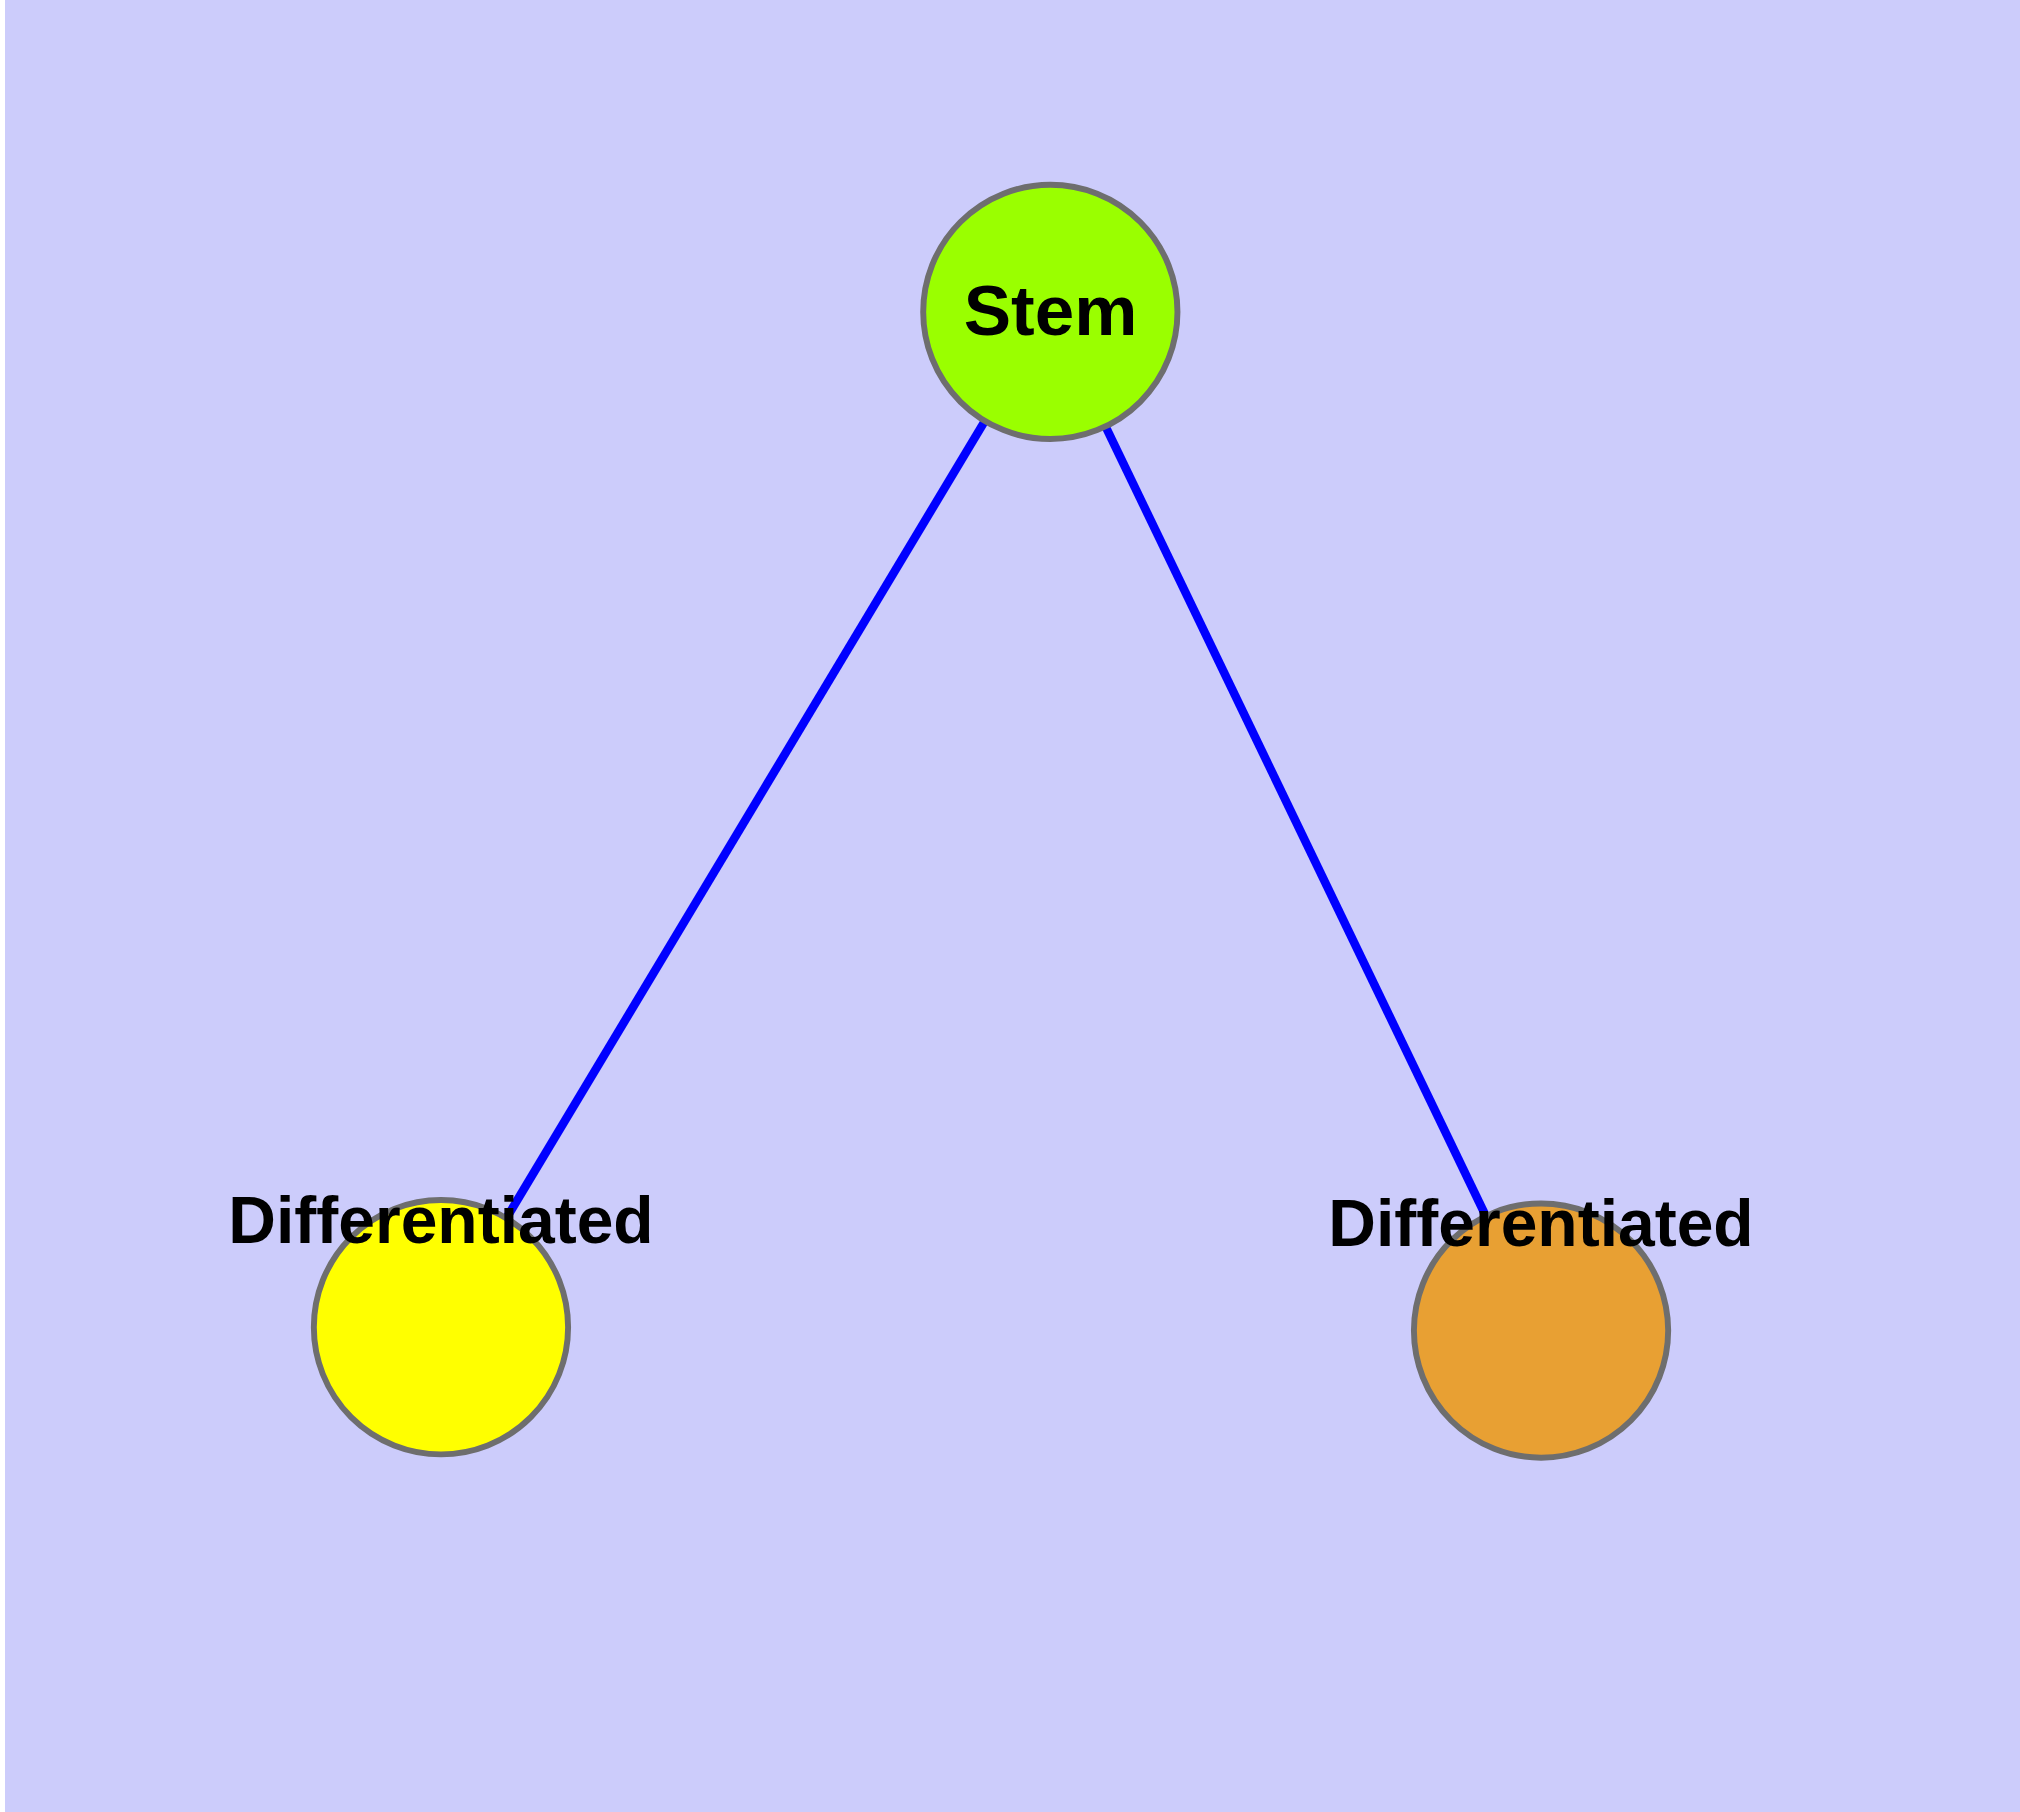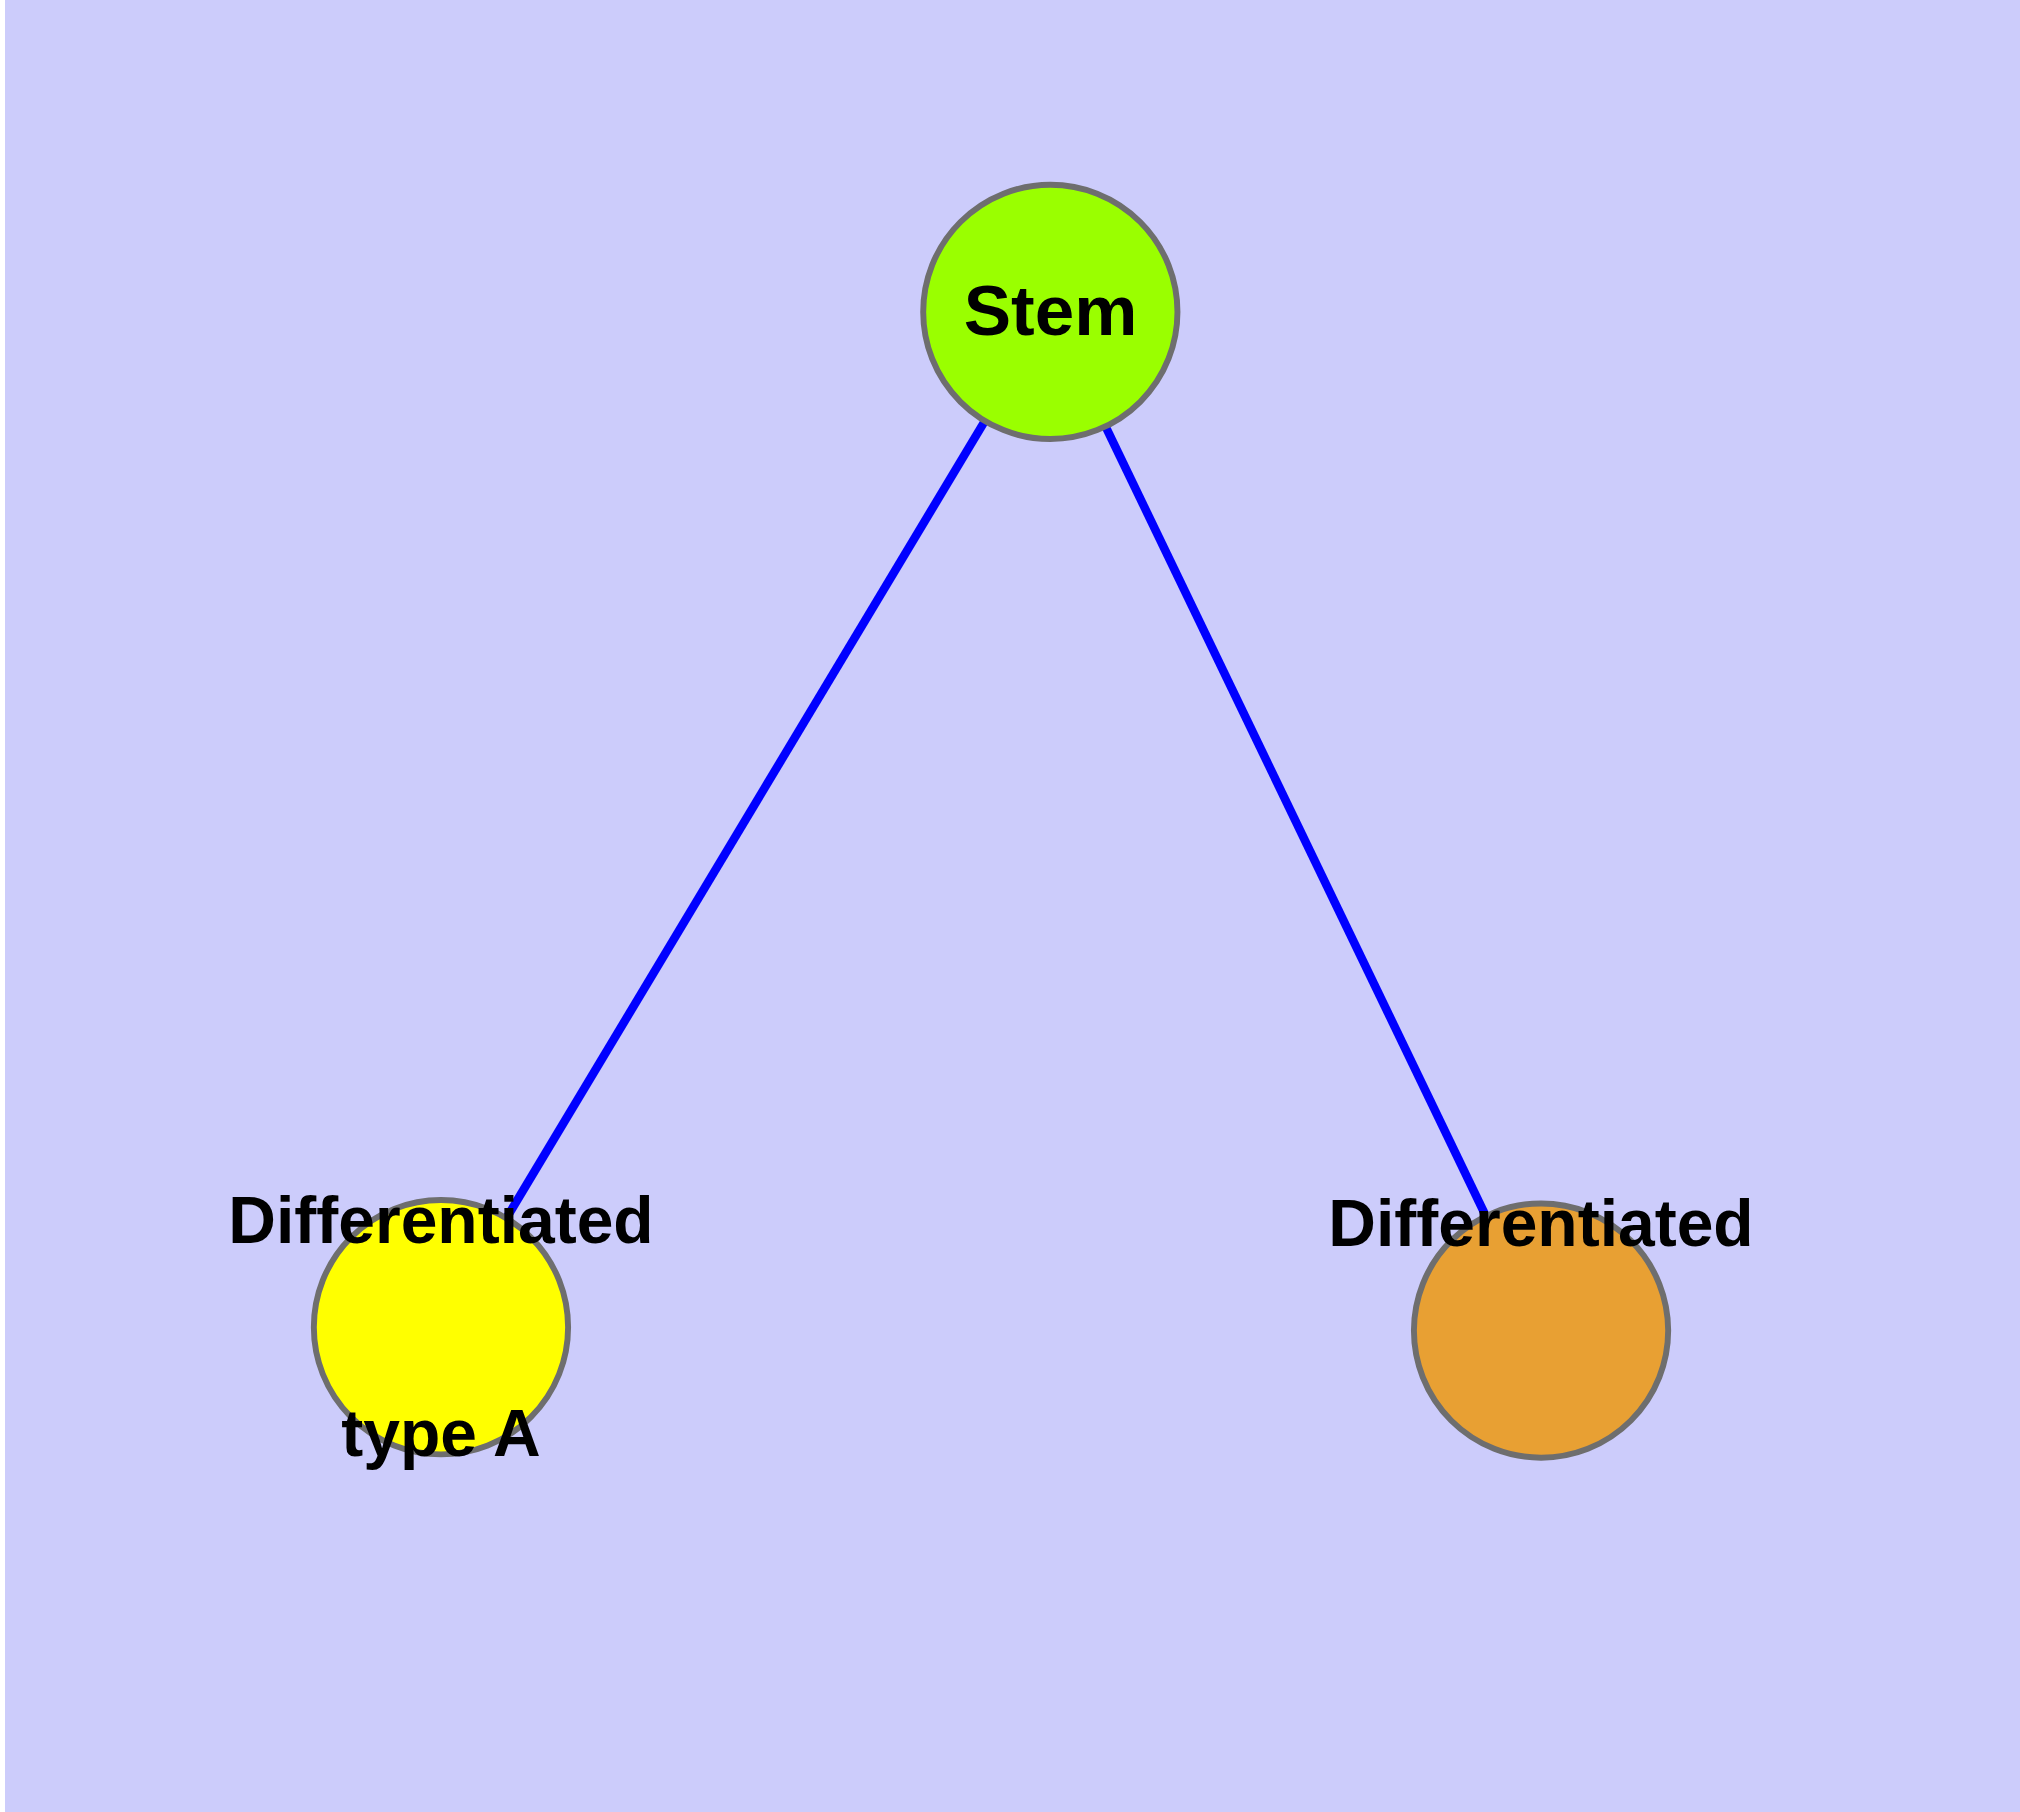--- a/index.html
+++ b/index.html
@@ -78,21 +78,20 @@
       <circle cx="1239" cy="368" r="150" fill="#9aff00" stroke="#6e6e6e" stroke-width="7"></circle>
       <circle cx="520" cy="1566" r="150" fill="#ffff00" stroke="#6e6e6e" stroke-width="7"></circle>
       <circle cx="1818" cy="1570" r="150" fill="#e8a033" stroke="#6e6e6e" stroke-width="7"></circle>
     </g>
   </svg>
 
   <div class="node-label" id="label-stem" style="left: 796px; top: 273px;">Stem</div>
 
   <div class="node-label" id="label-type-a" style="left: 102px; top: 1042px;">
     <div>Differentiated</div>
-    <div>type A</div>
   </div>
 
   <div class="node-label" id="label-type-b" style="left: 1202px; top: 1045px;">
     <div>Differentiated</div>
   </div>
 
 </div>
 
 
 </body></html>

